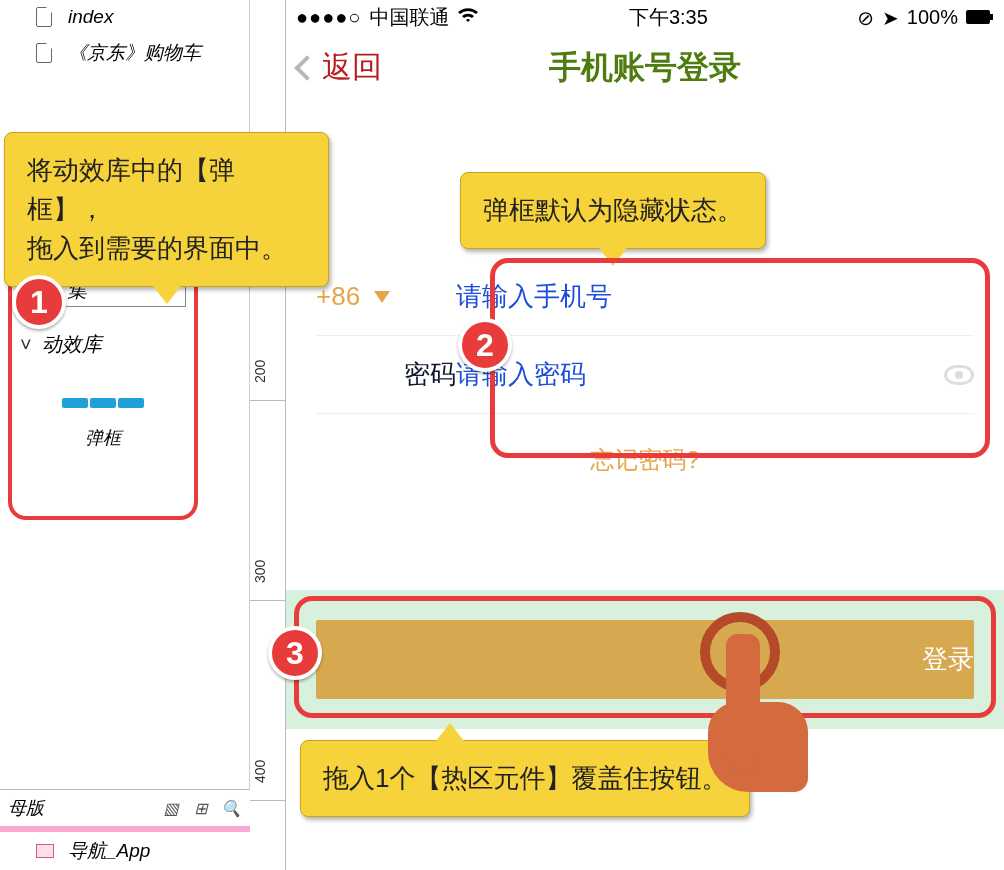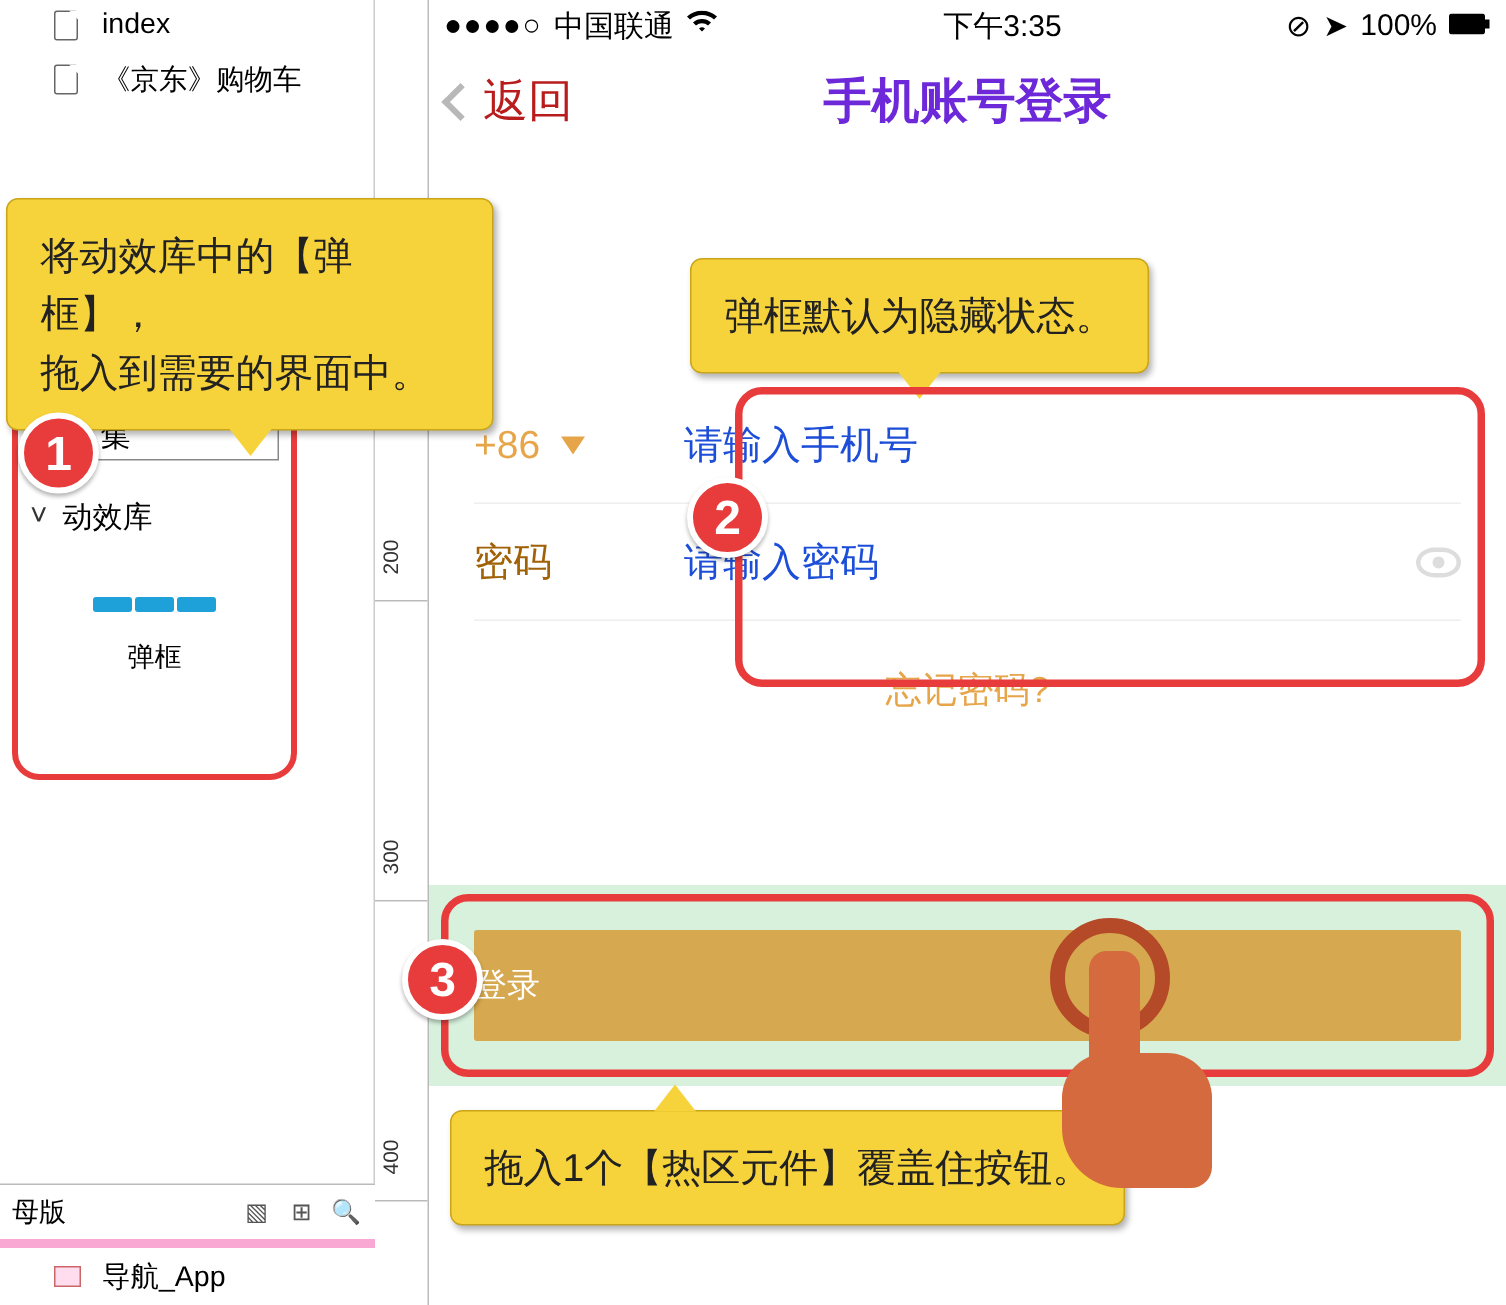--- a/index.html
+++ b/index.html
@@ -13,20 +13,21 @@
   }
 
   
   .sidebar {
     position: absolute;
     left: 0; top: 0;
     width: 250px;
     height: 100%;
     background: #fff;
     border-right: 1px solid #ccc;
+    font-style: italic;
   }
   .page-list { }
   .page-item {
     display: flex;
     align-items: center;
     padding: 6px 10px 6px 36px;
     font-size: 19px;
     cursor: pointer;
   }
   .page-item.selected { background: #d6e8f5; }
@@ -184,38 +185,39 @@
     border-left:4px solid #b8b8b8;
     border-bottom:4px solid #b8b8b8;
     transform:rotate(45deg);
   }
   .nav-title {
     position:absolute;
     left:0; right:0;
     text-align:center;
     font-size:32px;
     font-weight:600;
-    color:#6d28d9;
+    color:#4d7c0f;
     pointer-events:none;
     font-family:Liberation Serif, serif;
   }
 
   .form {
     padding:0 30px;
   }
   .form-row {
     display:flex;
     align-items:center;
     height:78px;
     border-bottom:1px solid #eee;
     font-size:26px;
   }
   .form-row .label {
     width:140px;
-    color:#a16207;
+    color:#0f172a;
+    text-align:right;
   }
   .prefix {
     color:#e7a54a;
     display:flex; align-items:center; gap:14px;
     width:140px;
   }
   .prefix .tri {
     width:0;height:0;
     border-left:8px solid transparent;
     border-right:8px solid transparent;
@@ -248,22 +250,22 @@
     position:absolute;
     left:0px; top:590px;
     width:718px;
     padding:30px;
     background:#d7f1dd;
   }
   .login-btn {
     width:100%;
     background:#d6a84f;
     color:#fff;
-    text-align:left;
-    font-size:22px;
+    text-align:right;
+    font-size:26px;
     padding:22px 0;
     border:none;
     border-radius:2px;
   }
 
   
   .callout {
     position:absolute;
     background:#f7d33b;
     border:1px solid #caa518;

